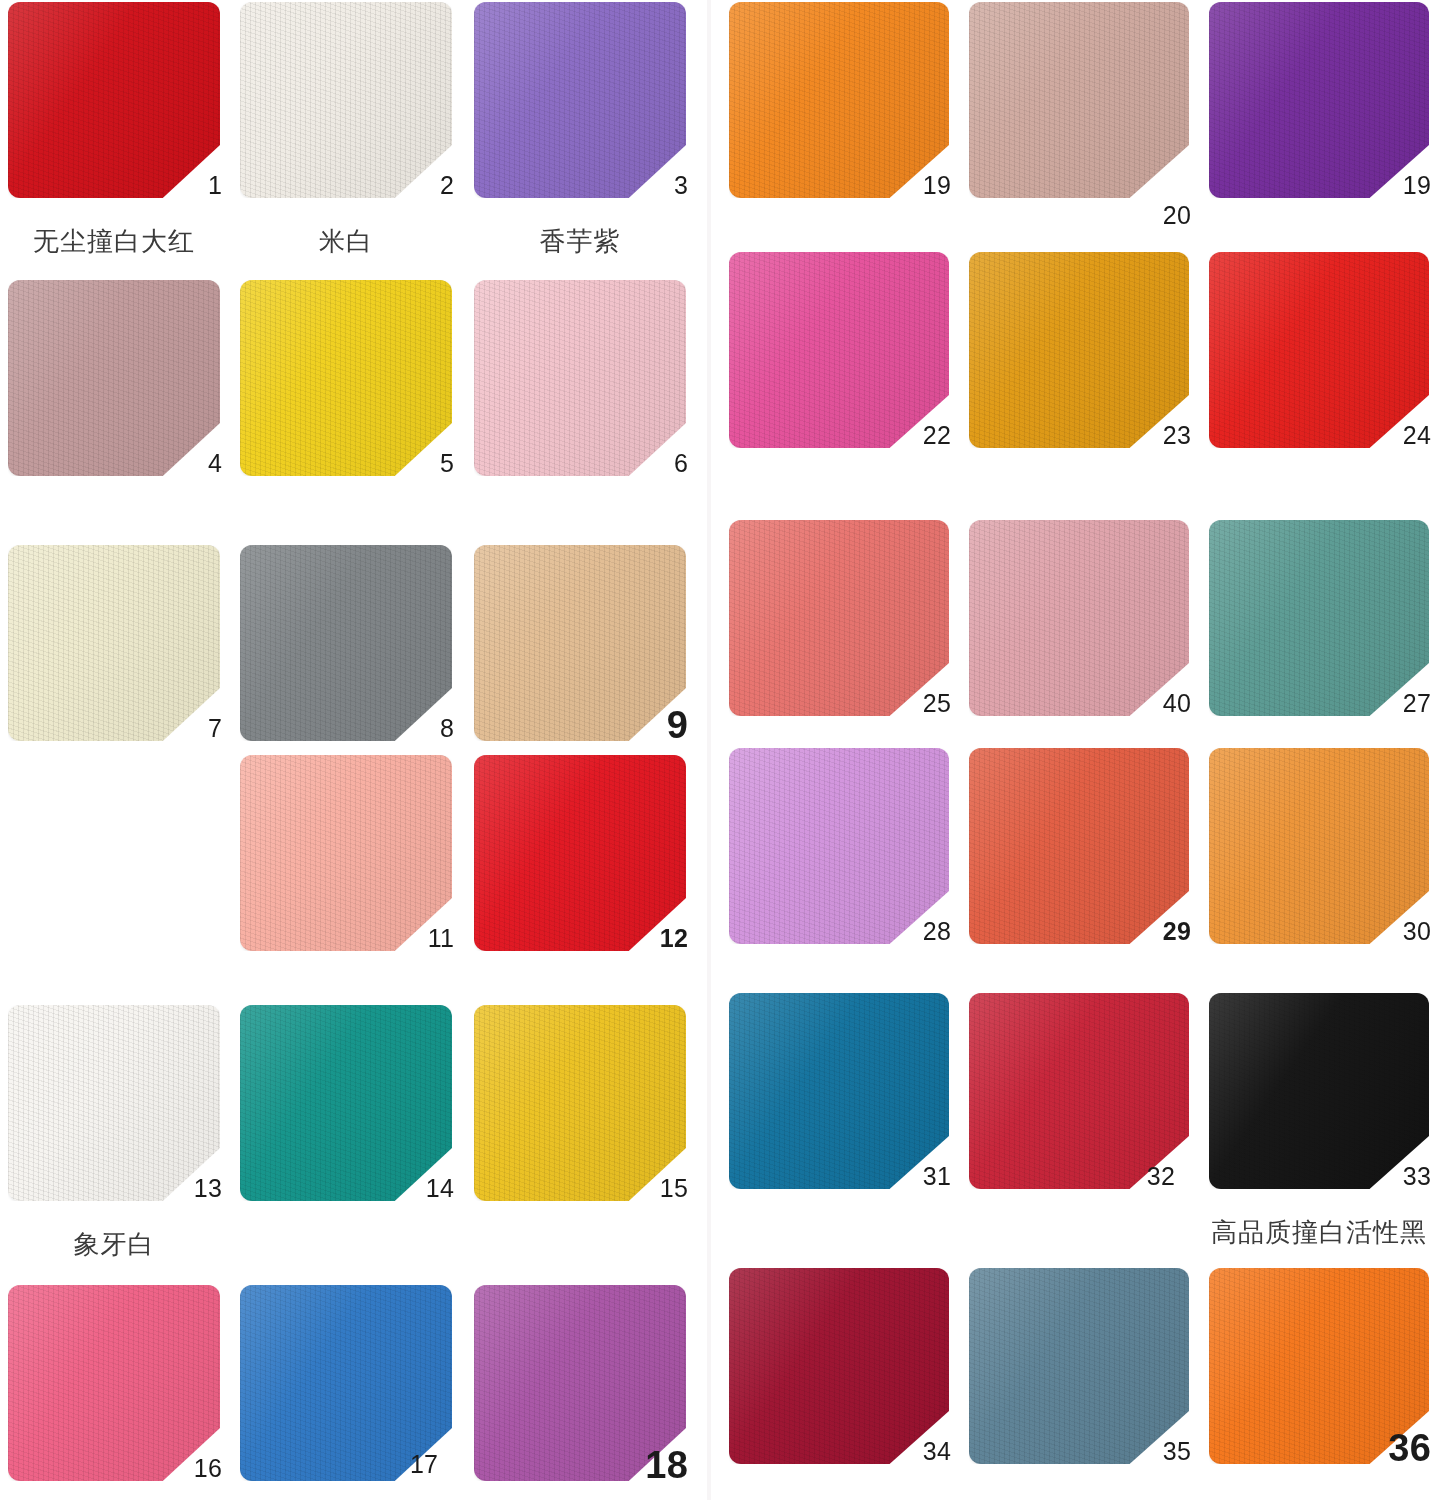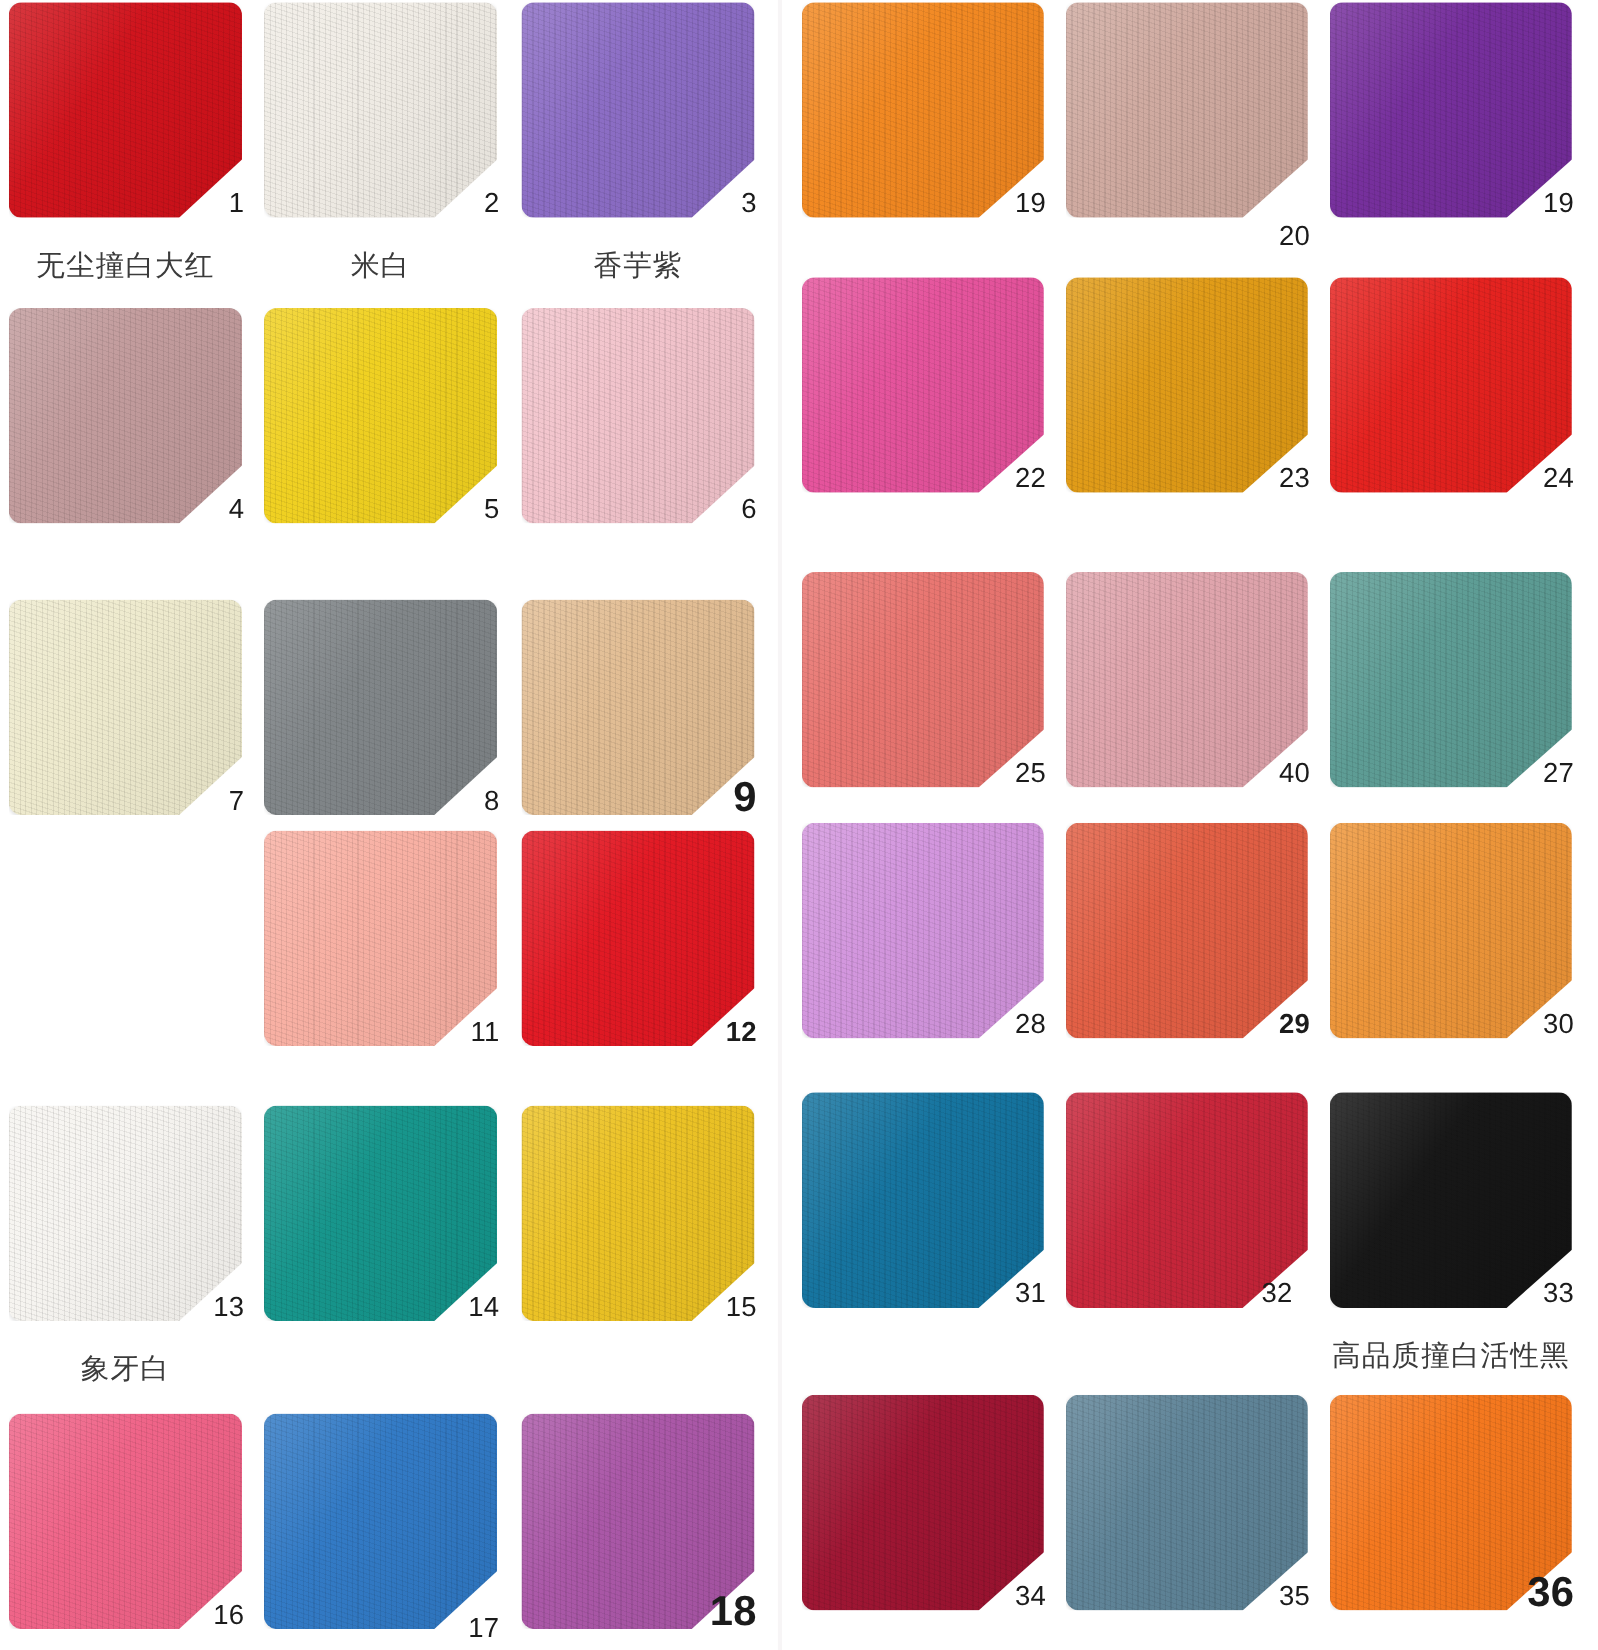--- a/index.html
+++ b/index.html
@@ -213,21 +213,21 @@
         <div class="cell" style="left: 8px; top: 1285px; width: 252px; height: 256px;">
           <div class="chip-wrap" style="width: 212px; height: 196px;">
             <div class="chip" style="background: rgb(239, 97, 134);"></div>
           </div>
           <div class="num" style="left: 154px; top: 171px; width: 60px;">16</div>
         </div>
         <div class="cell" style="left: 240px; top: 1285px; width: 252px; height: 256px;">
           <div class="chip-wrap" style="width: 212px; height: 196px;">
             <div class="chip" style="background: rgb(47, 120, 196);"></div>
           </div>
-          <div class="num" style="left: 154px; top: 183px; width: 60px;">17</div>
+          <div class="num" style="left: 154px; top: 167px; width: 60px; text-align: center;">17</div>
         </div>
         <div class="cell" style="left: 474px; top: 1285px; width: 252px; height: 256px;">
           <div class="chip-wrap" style="width: 212px; height: 196px;">
             <div class="chip" style="background: rgb(169, 85, 166);"></div>
           </div>
           <div class="num big" style="left: 154px; top: 161px; width: 60px;">18</div>
         </div>
       </div>
   </div>
 

